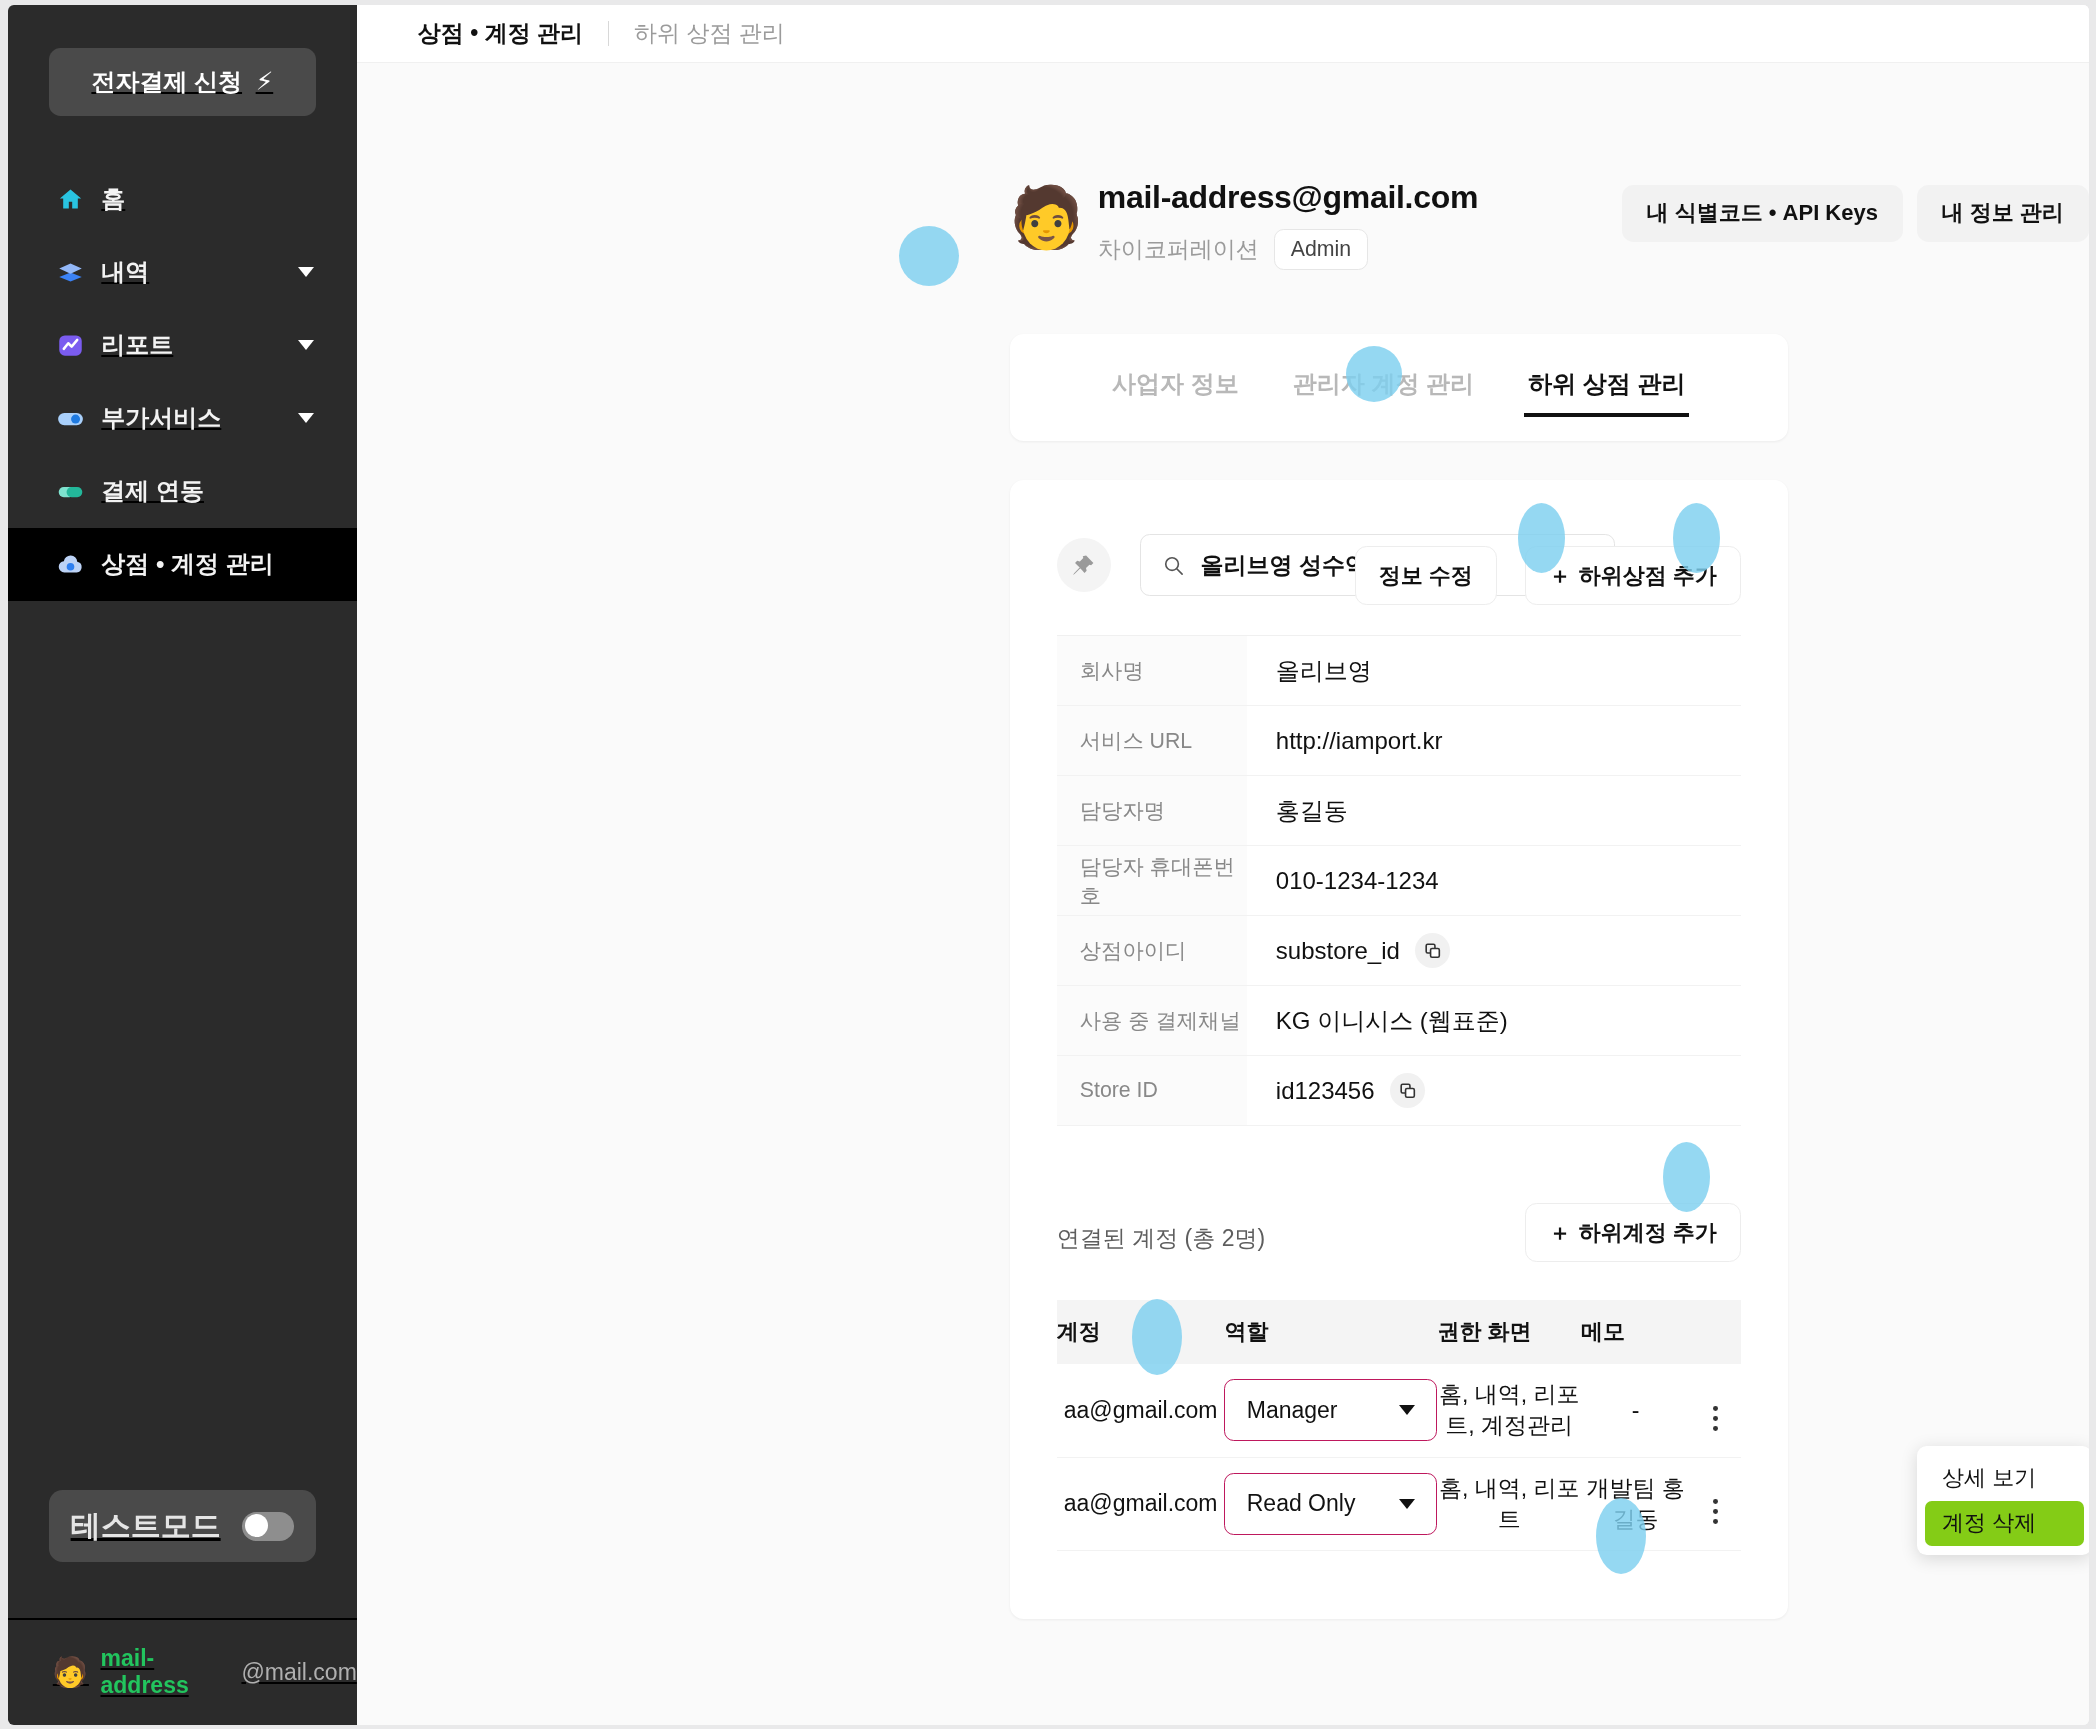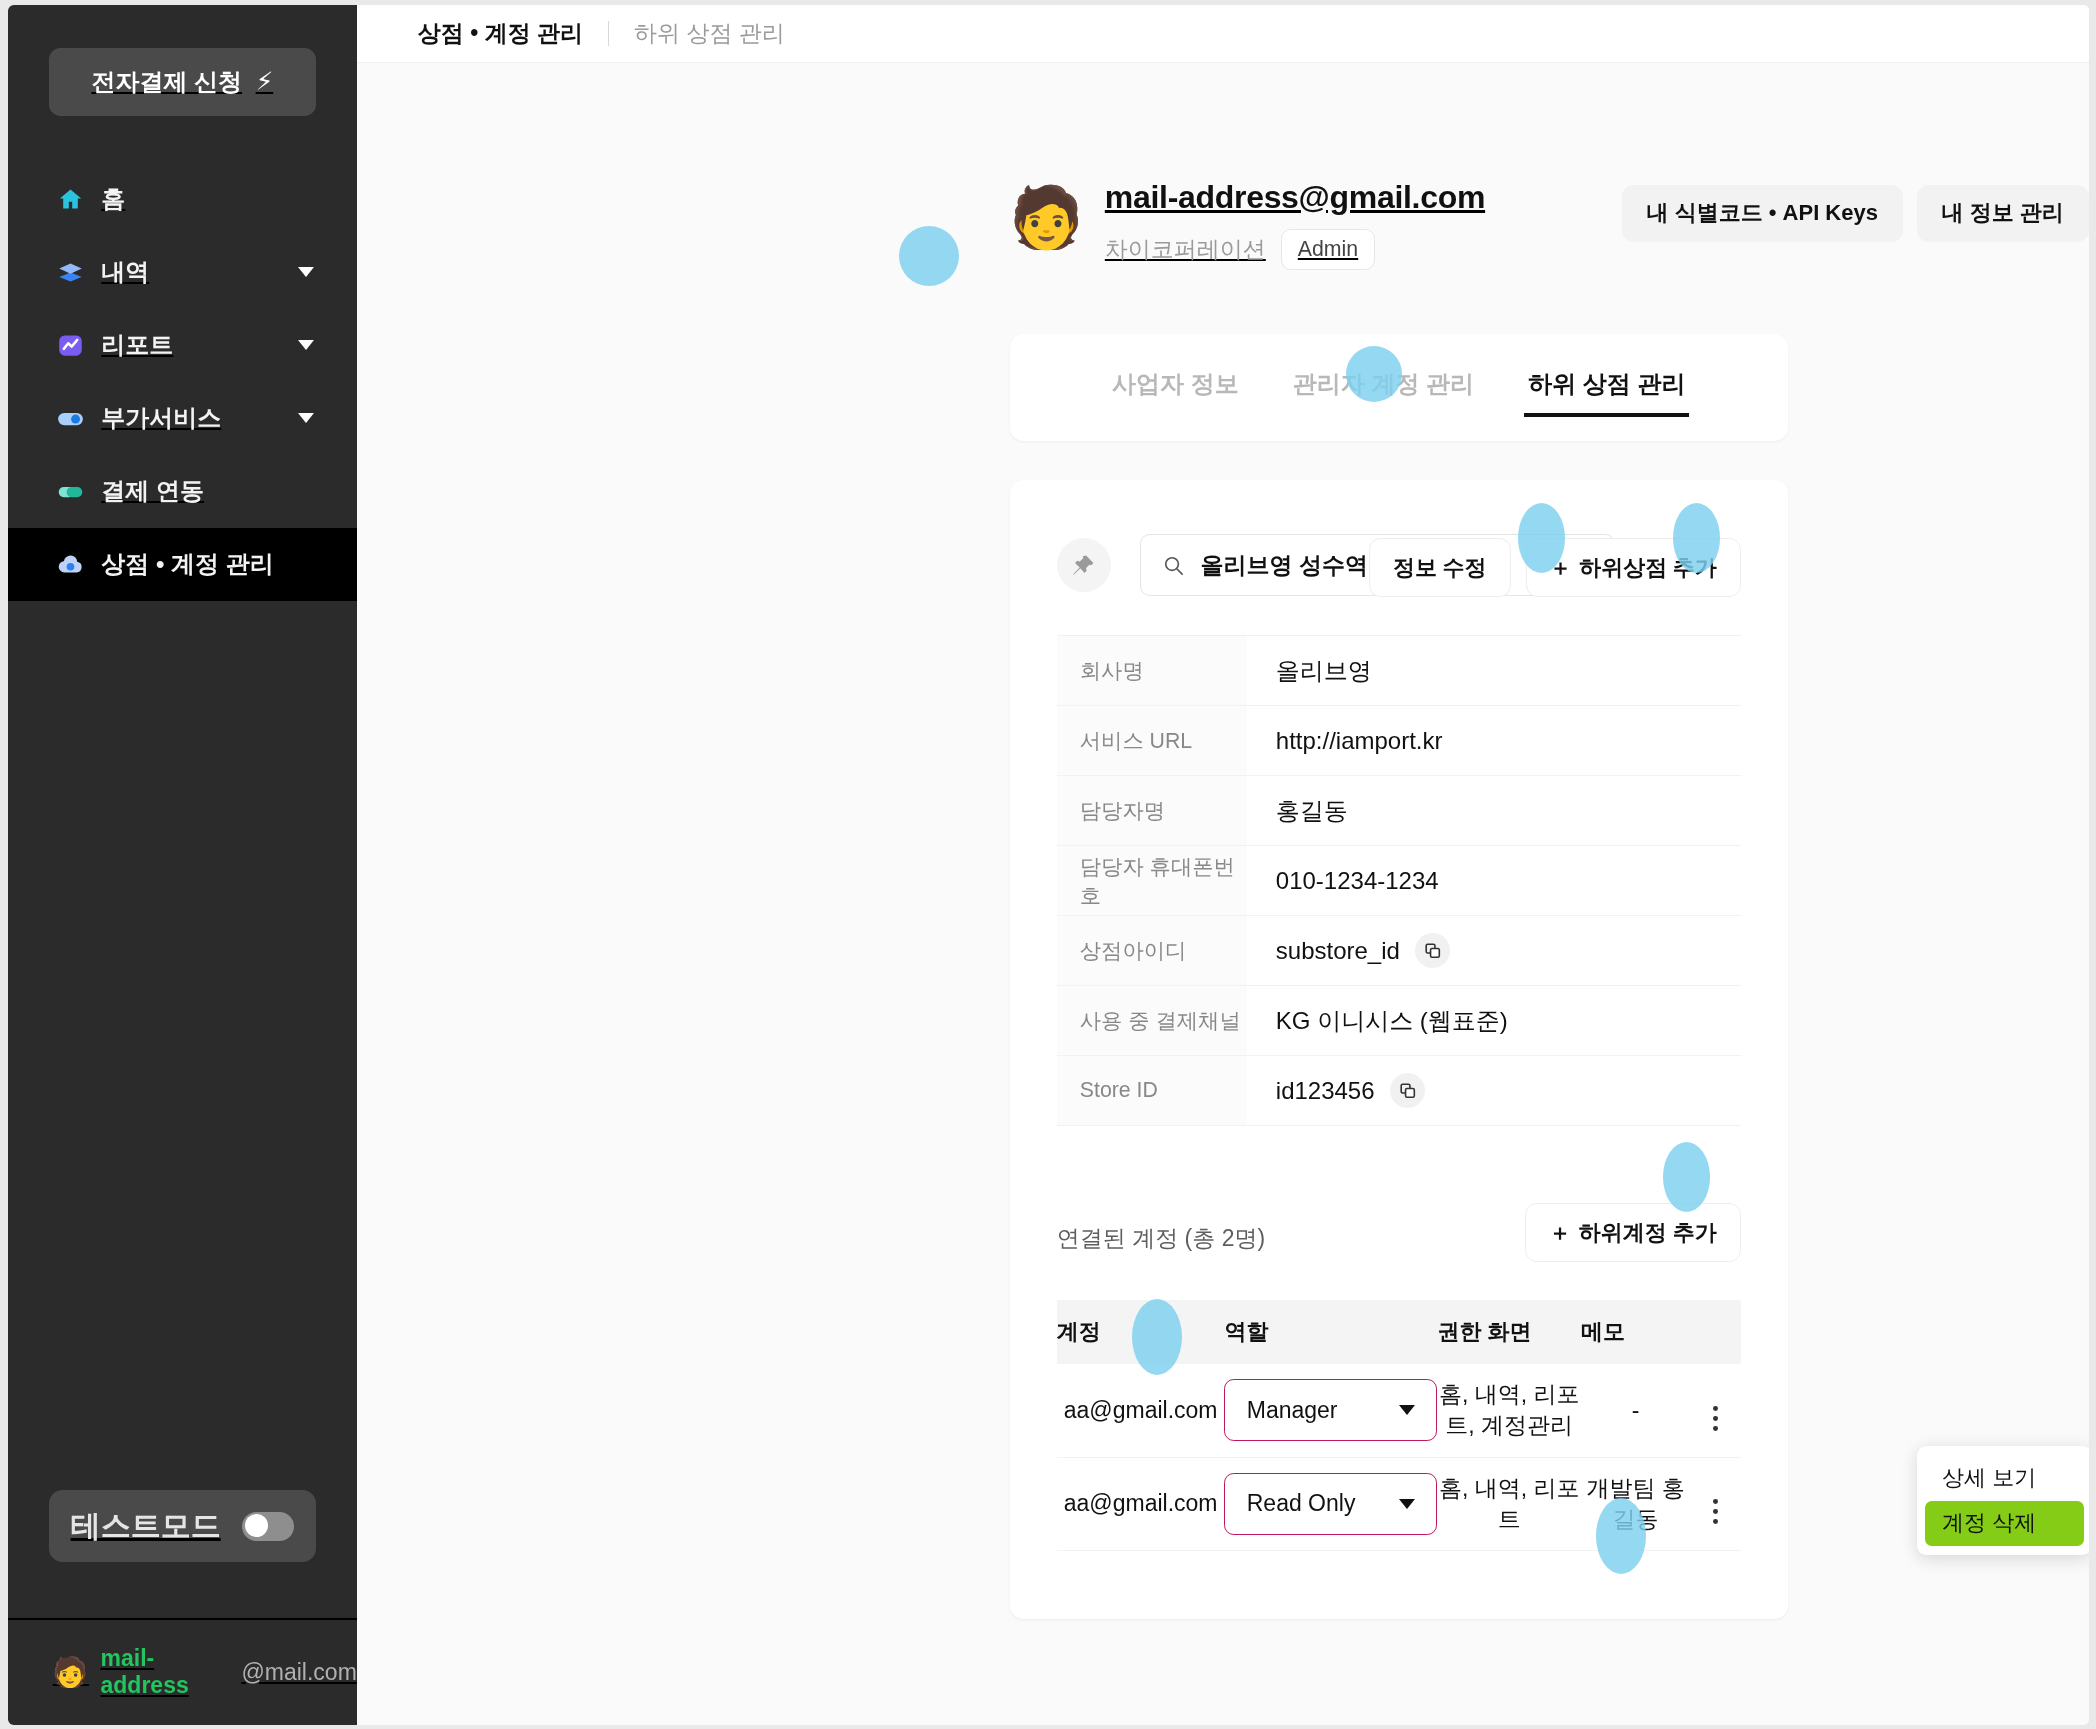--- a/index.html
+++ b/index.html
@@ -113,21 +113,21 @@
     display: flex; align-items: flex-start;
     position: relative;
   }
   .avatar {
     width: 70px; height: 70px;
     font-size: 60px; line-height: 70px;
     margin-top: 3.9px;
     flex: 0 0 70px;
     text-align: center;
   }
-  .profile-text { margin-left: 25px; text-decoration: underline; }
+  .profile-text { margin-left: 18px; }
   .profile-email { font-size: 32px; font-weight: 700; color: #111111; letter-spacing: -0.3px; }
   .profile-sub { display: flex; align-items: center; gap: 15.5px; margin-top: 13.6px; }
   .profile-corp { font-size: 23px; color: #9b9b9b; font-weight: 500; }
   .profile-role {
     border: 1px solid #e6e6e6; border-radius: 9.7px;
     padding: 6.8px 15.5px; font-size: 21.3px; color: #444; background: #fff;
     cursor: pointer;
   }
   .profile-actions {
     position: absolute; right: 0; top: 5.8px;
@@ -175,21 +175,21 @@
   }
   .search-box {
     margin-left: 29px;
     width: 475px; height: 62px;
     border: 1px solid #e4e4e4; border-radius: 9.7px;
     display: flex; align-items: center; padding: 0 21.3px; gap: 15.5px;
     background: #ffffff;
     cursor: text;
   }
   .search-val { font-size: 23px; font-weight: 700; color: #111111; }
-  .searchrow-actions { position: absolute; right: 0; top: 4px; display: flex; gap: 15px; font-family: Liberation Serif, serif; }
+  .searchrow-actions { position: absolute; right: 0; top: 12px; display: flex; gap: 28px; }
   .obtn {
     border: 1px solid #ededed; border-radius: 11.6px; background: #ffffff;
     padding: 13.6px 23px; font-size: 22px; font-weight: 700; color: #111;
     cursor: pointer; white-space: nowrap;
     display: flex; align-items: center; gap: 7.8px;
   }
 
   
   .info-table { margin-top: 39px; border-top: 1px solid #f0f0f0; }
   .info-row { display: flex; border-bottom: 1px solid #f2f2f2; min-height: 70px; }

